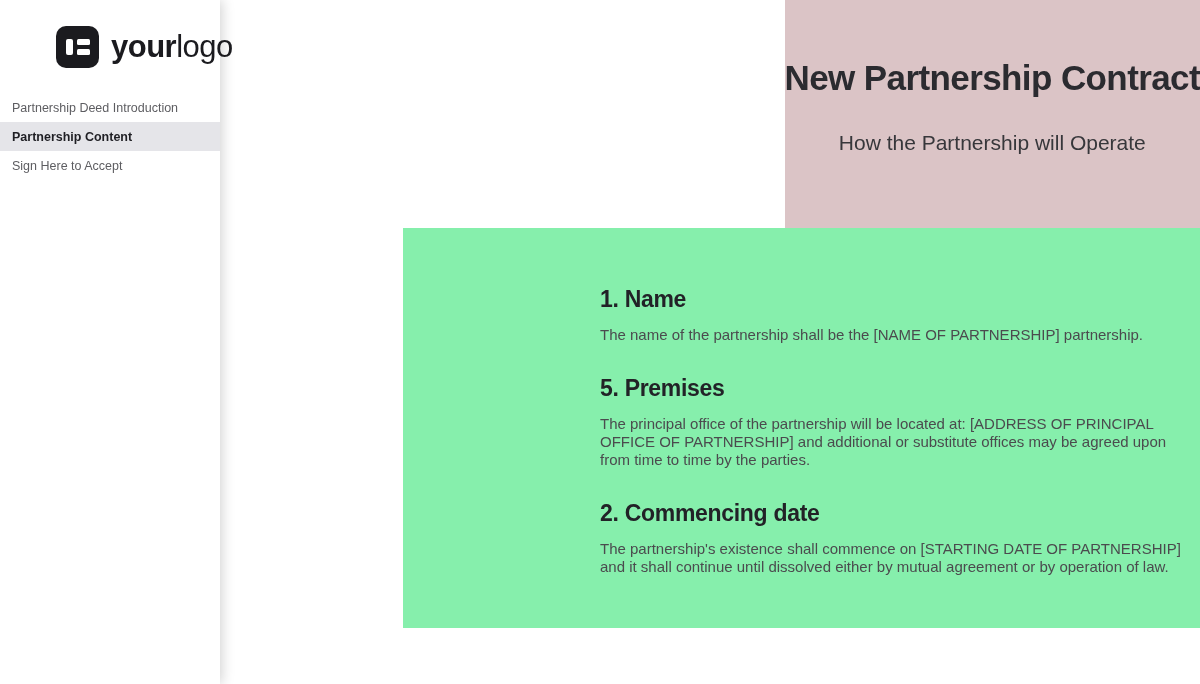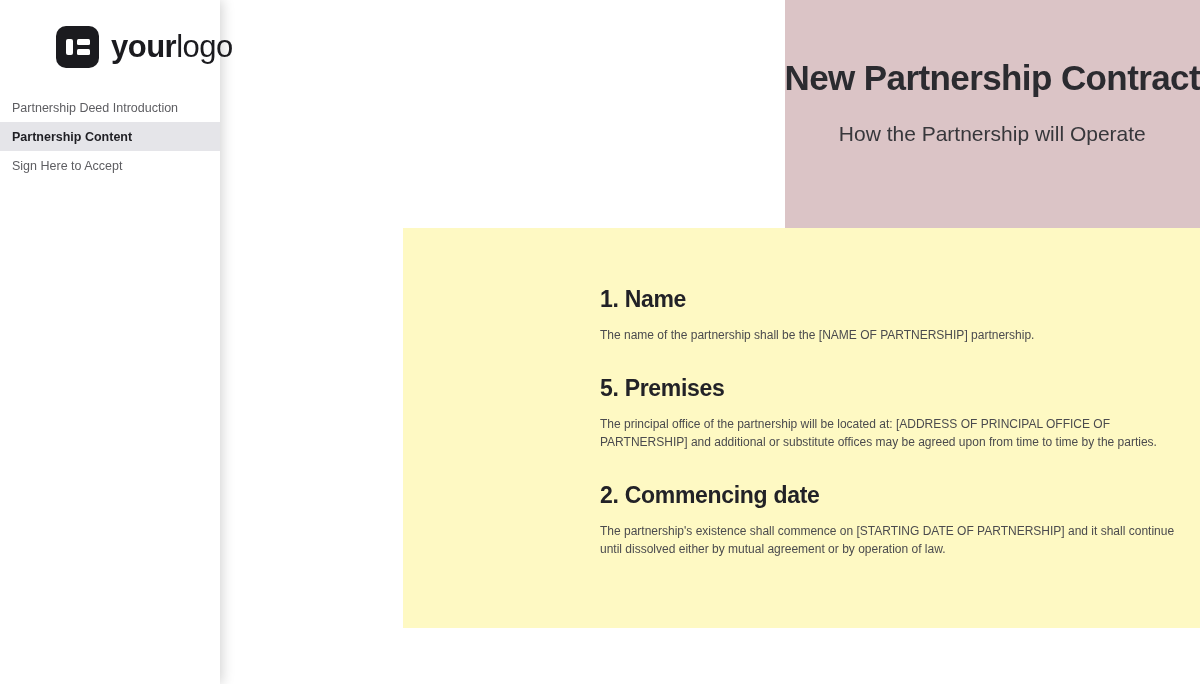--- a/index.html
+++ b/index.html
@@ -95,46 +95,46 @@
     text-align: center;
   }
   .doc-title {
     padding-top: 58px;
     font-size: 35px;
     font-weight: 700;
     letter-spacing: -0.6px;
     color: var(--title-color);
   }
   .doc-subtitle {
-    margin-top: 24px;
+    margin-top: 33px;
     font-size: 21px;
     font-weight: 400;
     color: #37373b;
   }
 
   .doc-body {
     height: 400px;
-    background: #fef9c3;
+    background: #86efac;
     padding-top: 57px;
   }
   .doc-column {
     width: 600px;
     margin-left: 197px;
   }
   .section { margin-bottom: 30px; }
   .section-heading {
     font-size: 23px;
     font-weight: 700;
     line-height: 28px;
     letter-spacing: -0.3px;
     color: #222227;
     margin-bottom: 13px;
   }
   .section-text {
-    font-size: 12px;
+    font-size: 15px;
     line-height: 18px;
     color: var(--body-color);
     max-width: 592px;
   }
 
   .doc-footer {
     height: 56px;
     background: var(--footer-bg);
   }
 </style>

